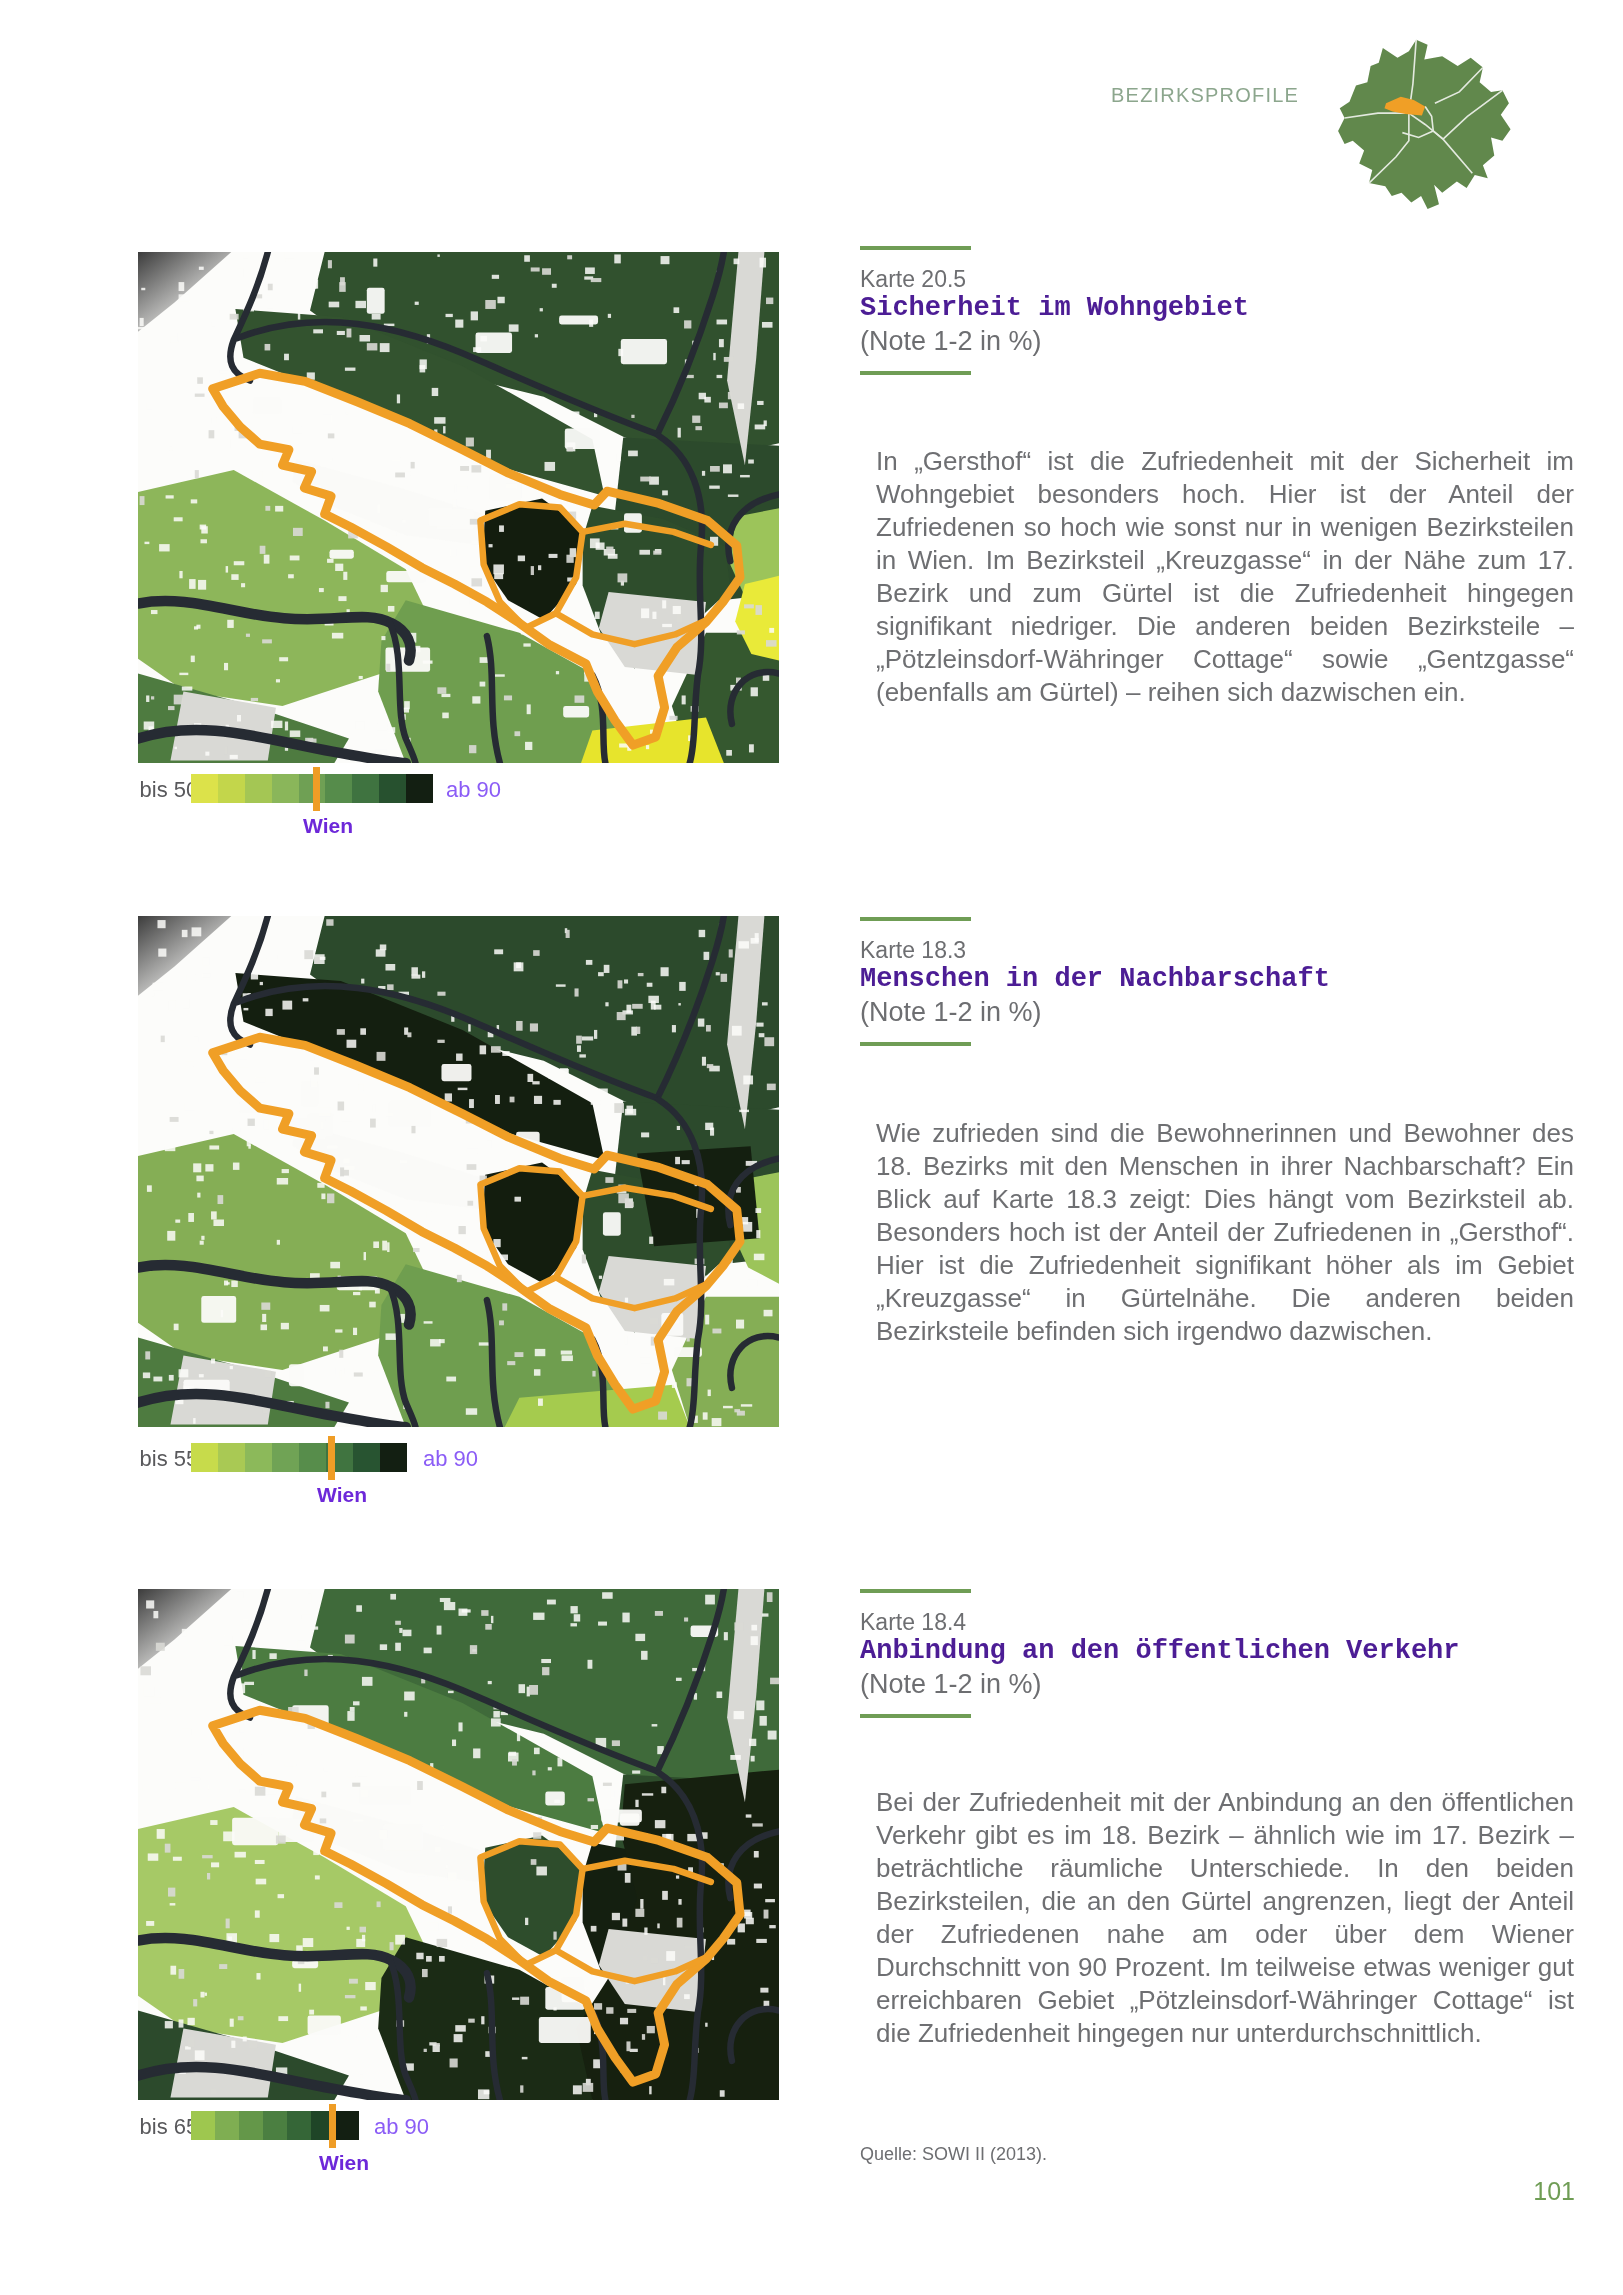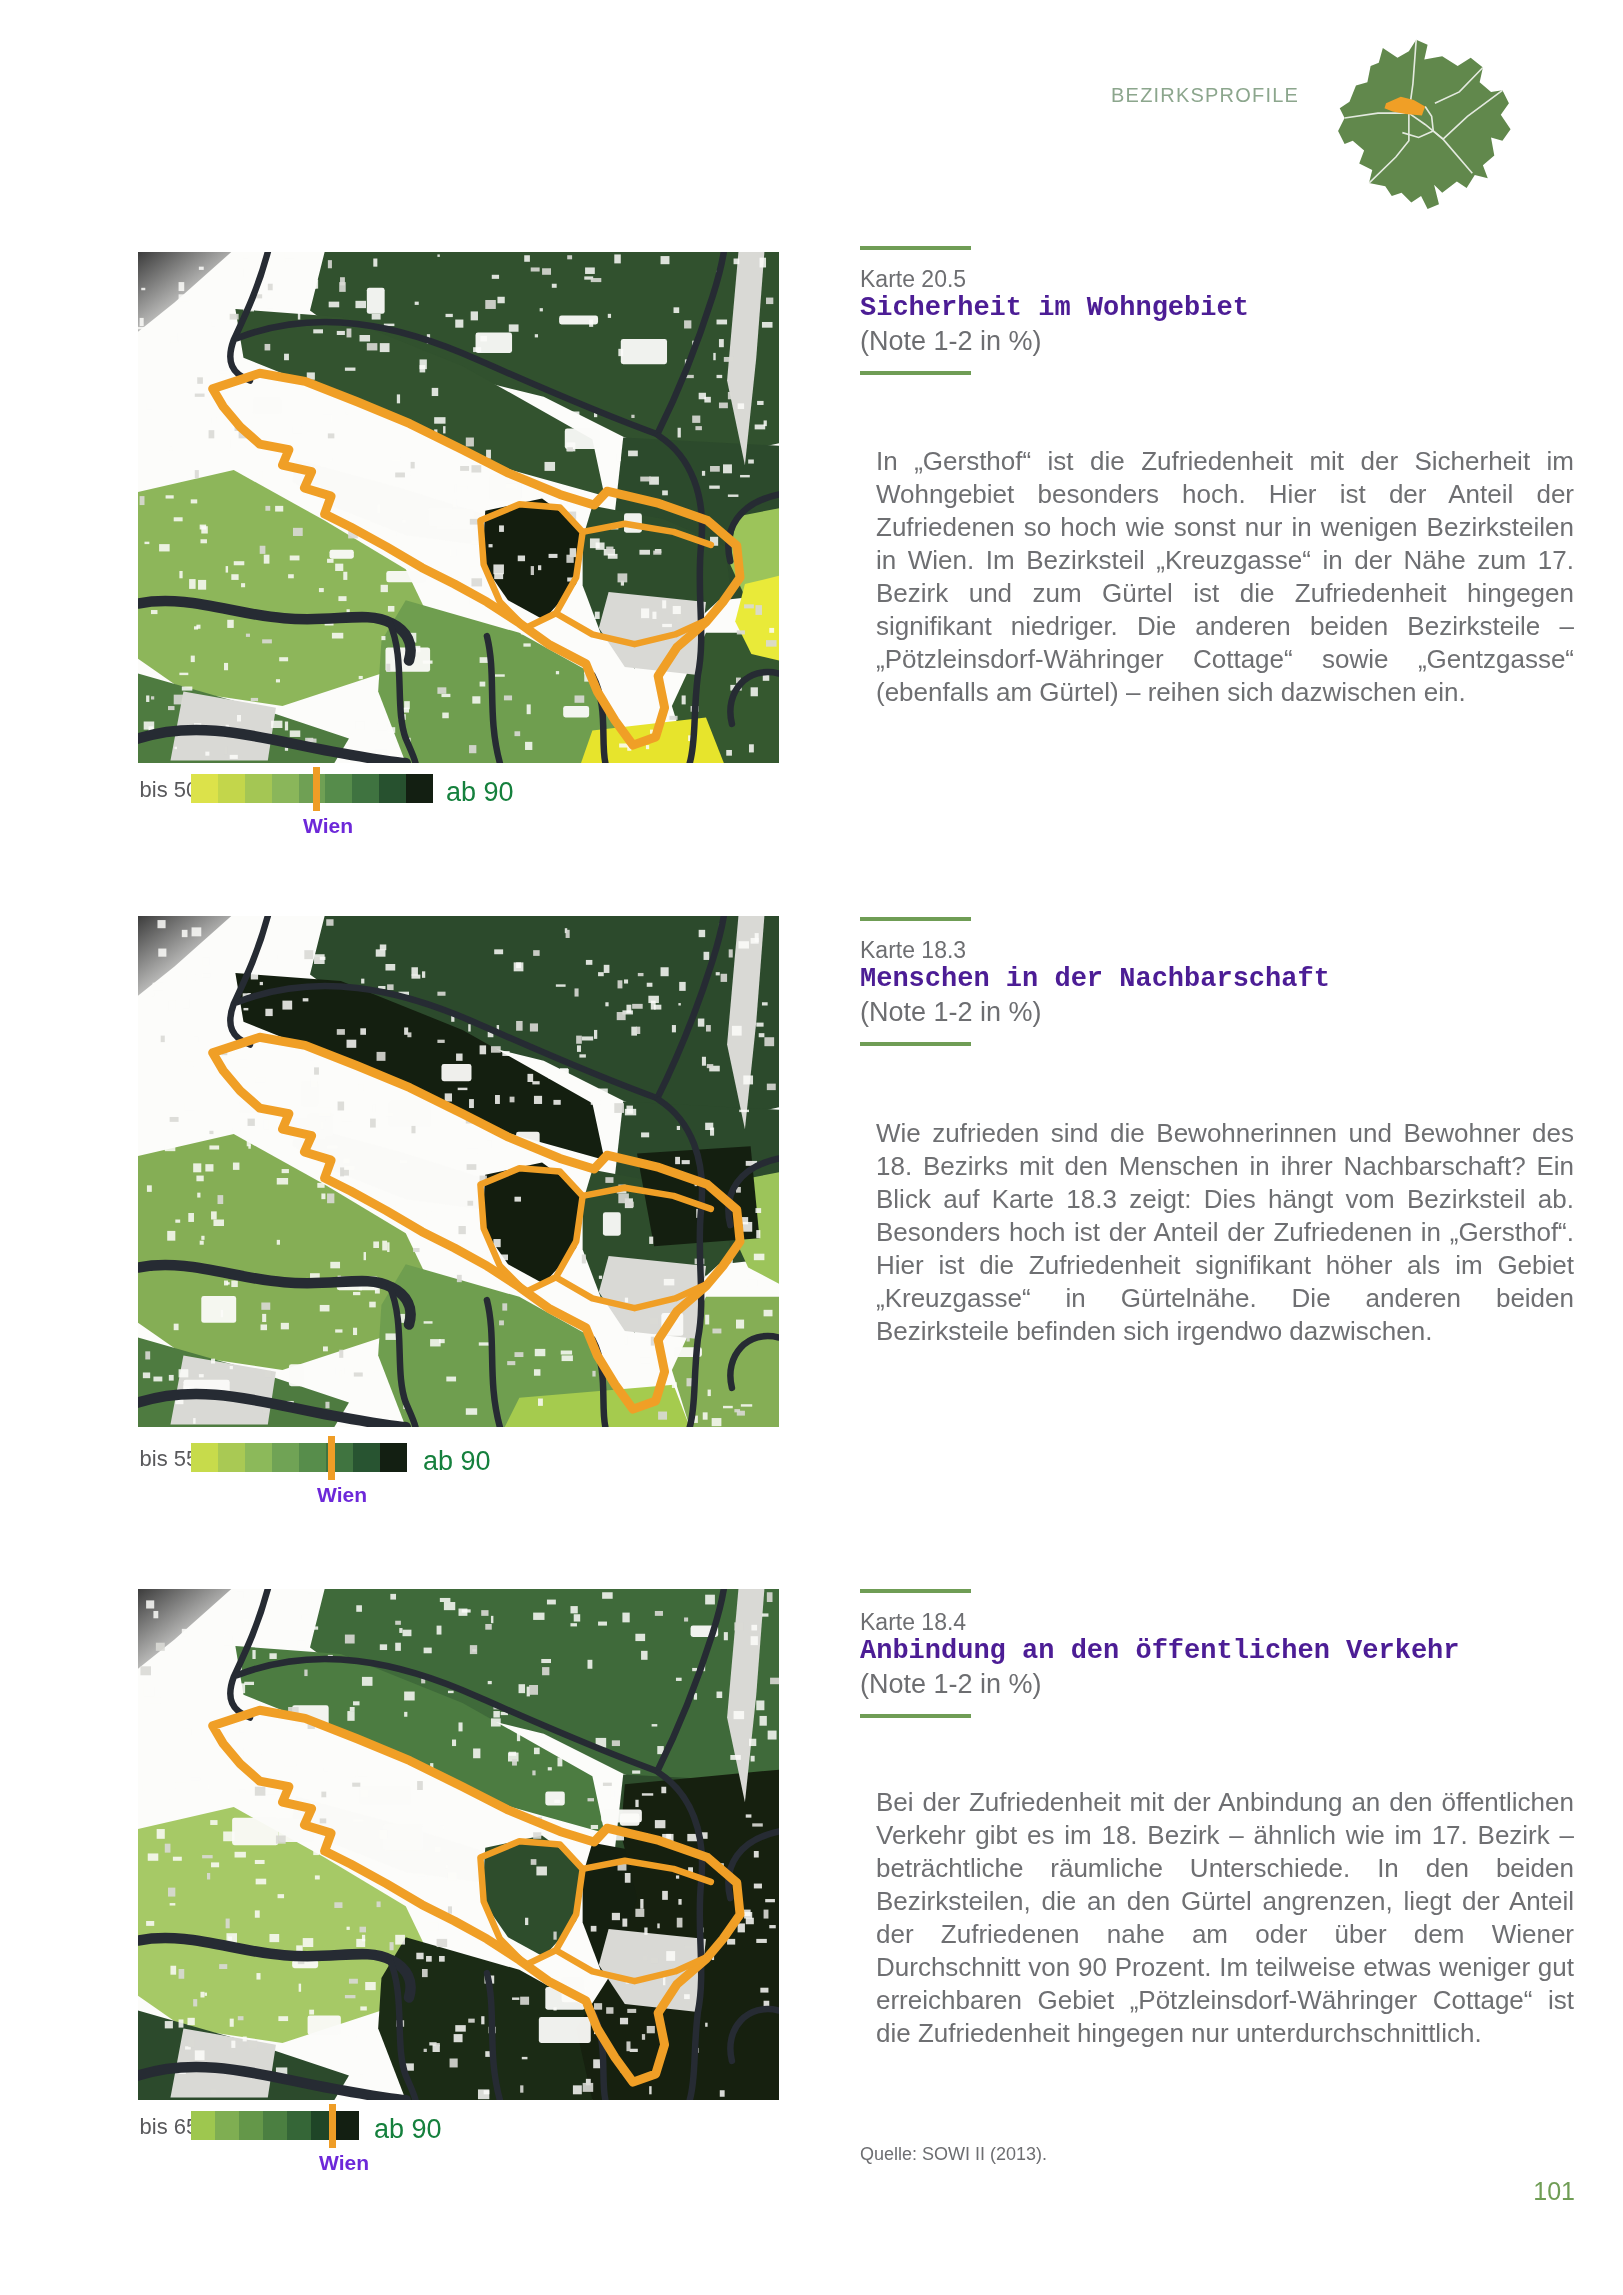--- a/index.html
+++ b/index.html
@@ -6,21 +6,21 @@
   #page{position:relative;width:1623px;height:2295px;background:#ffffff;overflow:hidden;
         font-family:"Liberation Sans",sans-serif;}
   
   .hdr-label{position:absolute;left:1007px;top:84px;width:292px;text-align:right;
      font-size:20px;letter-spacing:1.2px;color:#8ca68d;font-weight:400;}
   .vienna-icon{position:absolute;left:1321px;top:34px;width:192px;height:185px;}
   
   .mapsvg{position:absolute;left:138px;width:641px;height:511px;display:block;}
   .legend{position:absolute;left:138px;width:641px;height:73px;}
   .legend .lmin{position:absolute;left:1.6px;top:8px;font-size:22px;color:#59595c;}
-  .legend .lmax{position:absolute;top:8px;font-size:27px;color:#15803d;}
+  .legend .lmax{position:absolute;top:8px;font-size:22px;color:#8b5cf6;}
   .legend .bar{position:absolute;left:53px;top:4.9px;height:29px;display:flex;}
   .legend .seg{height:100%;}
   .legend .tick{position:absolute;top:-1.6px;width:7.3px;height:44px;background:#ef9d26;}
   .legend .wien{position:absolute;top:45px;width:73px;text-align:right;
      font-size:21px;font-weight:700;color:#6d28d9;}
   
   .tblock{position:absolute;left:860px;width:698px;}
   .rule{width:111px;height:4px;background:#6f9d55;}
   .karte{margin-top:16px;font-size:23px;color:#6d6e71;line-height:26px;}
   .ktitle{font-size:27px;font-weight:700;color:#4c1d95;line-height:32px;font-family:Liberation Mono, monospace;}

